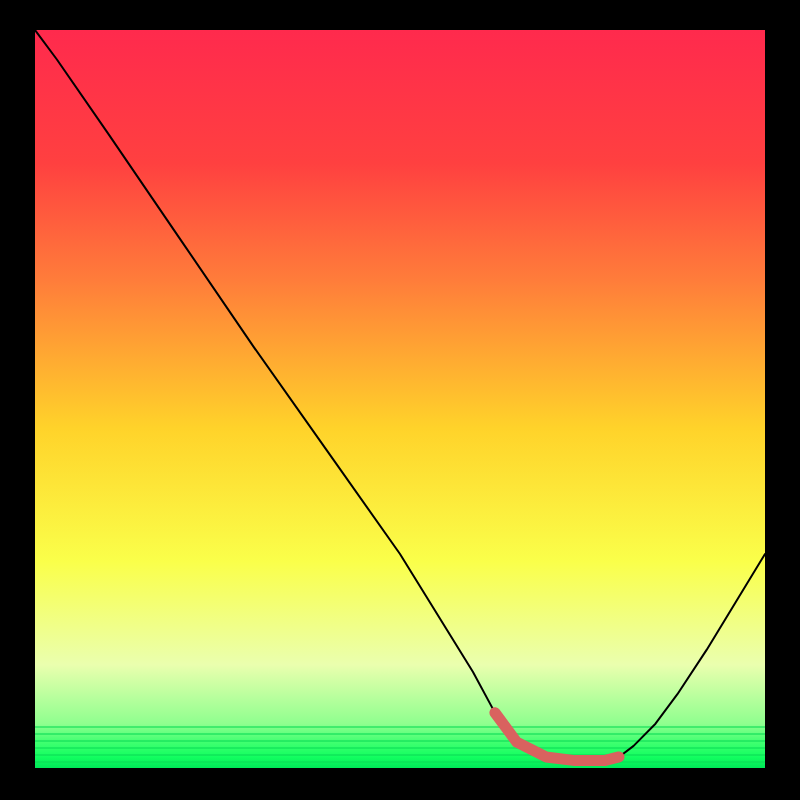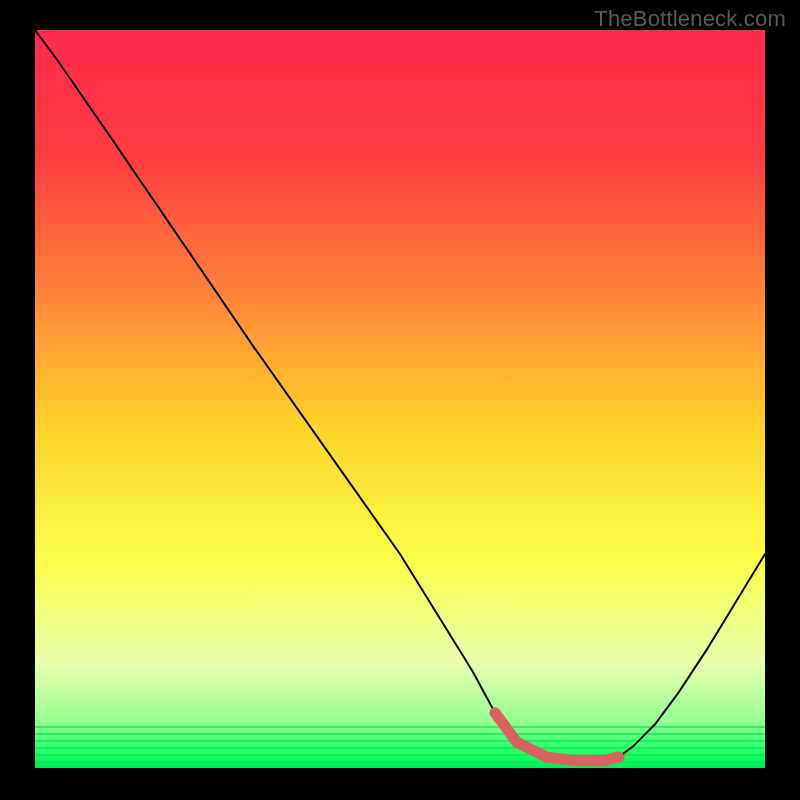--- a/index.html
+++ b/index.html
@@ -6,21 +6,20 @@
   html, body { width: 800px; height: 800px; overflow: hidden; background: #000; font-family: Arial, sans-serif; }
   .frame { position: relative; width: 800px; height: 800px; background: #000; }
   .watermark { position: absolute; top: 6px; right: 14px; color: #5a5a5a; font-size: 22px; font-weight: 400; letter-spacing: 0.2px; z-index: 10; }
   .plot-area { position: absolute; left: 35px; top: 30px; width: 730px; height: 738px; }
   .plot-area svg { width: 100%; height: 100%; display: block; }
 </style>
 </head>
 <body>
 
 <div class="frame">
-  <div class="watermark">TheBottleneck.com</div>
   <div class="plot-area">
     <svg id="chart-svg" viewBox="0 0 730 738" preserveAspectRatio="none">
         <defs>
           <linearGradient id="bg" x1="0" y1="0" x2="0" y2="1">
             <stop offset="0" stop-color="#ff2a4d"></stop>
             <stop offset="0.18" stop-color="#ff4040"></stop>
             <stop offset="0.34" stop-color="#ff7d3a"></stop>
             <stop offset="0.54" stop-color="#ffd32a"></stop>
             <stop offset="0.72" stop-color="#faff4a"></stop>
             <stop offset="0.86" stop-color="#eaffae"></stop>

